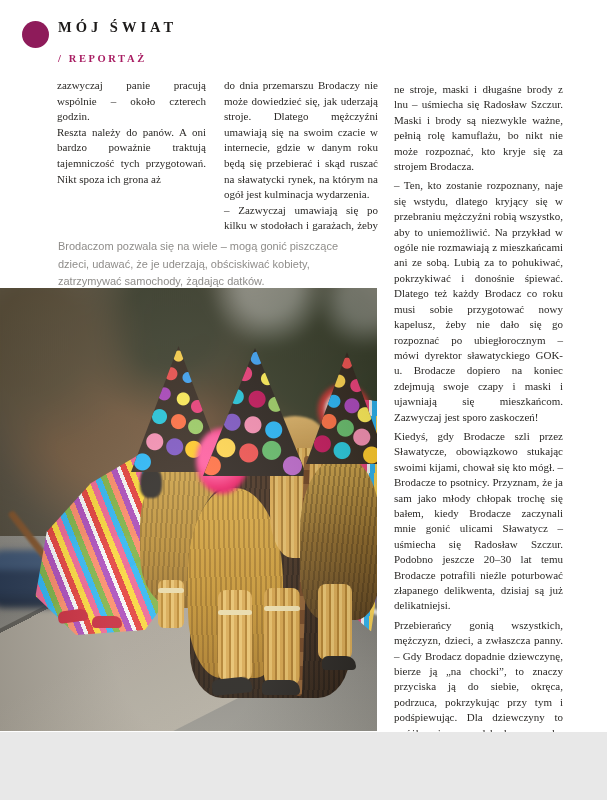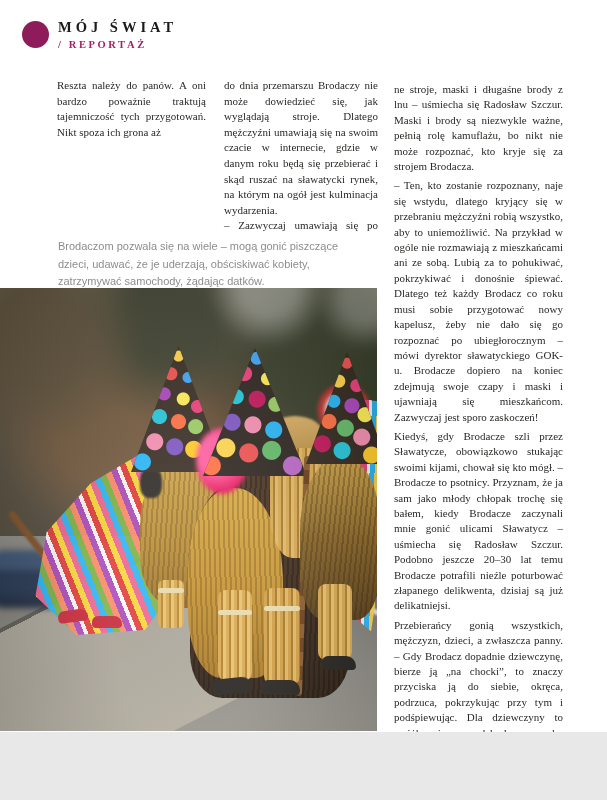--- a/index.html
+++ b/index.html
@@ -3,21 +3,21 @@
 <meta charset="utf-8">
 <style>
   html,body{margin:0;padding:0;background:#e8e8e8;}
   .page{position:relative;width:607px;height:732px;background:#ffffff;overflow:hidden;
         font-family:"Liberation Serif",serif;color:#2b2926;}
 
   
   .hdr{position:absolute;left:22px;top:18px;display:flex;align-items:flex-start;}
   .hdr .dot{width:27px;height:27px;border-radius:50%;background:#8e1b5a;margin-right:9px;margin-top:3px;}
   .sec-title{font-size:14.5px;font-weight:bold;letter-spacing:4px;color:#1d1b1a;line-height:1.25;}
-  .sec-sub{font-size:10.5px;font-weight:bold;letter-spacing:2.6px;color:#a81d62;margin-top:3px;}
+  .sec-sub{font-size:10.5px;font-weight:bold;letter-spacing:2.6px;color:#a81d62;margin-top:17px;}
 
   
   .textcols{position:absolute;left:57px;top:78px;width:321px;height:156px;display:flex;gap:18px;overflow:hidden;}
   .col1{width:149px;}
   .col2{width:154px;}
   .col p{margin:0;font-size:11px;line-height:15.6px;text-align:justify;text-justify:inter-word;}
   .col3{position:absolute;left:390px;top:78px;width:177px;}
   .col3 p{margin:4px;font-size:11px;line-height:15.4px;text-align:justify;}
   .subhead{font-family:"Liberation Sans",sans-serif;font-weight:bold;color:#b0185f;
            font-size:12.5px;line-height:1.3;text-align:center;margin:13px 0 7px 0;letter-spacing:.2px;}
@@ -185,24 +185,25 @@
   <div class="hdr">
     <div class="dot"></div>
     <div>
       <div class="sec-title">MÓJ ŚWIAT</div>
       <div class="sec-sub">/ REPORTAŻ</div>
     </div>
   </div>
 
   <div class="textcols">
     <div class="col col1">
+      <p>zazwyczaj panie pracują wspólnie – około czterech godzin.</p>
       <p>Reszta należy do panów. A oni bardzo poważnie traktują tajemniczość tych przygotowań. Nikt spoza ich grona aż</p>
     </div>
     <div class="col col2">
-      <p>do dnia przemarszu Brodaczy nie może dowiedzieć się, jak wyglądają stroje. Dlatego mężczyźni umawiają się na swoim czacie w internecie, gdzie w danym roku będą się przebierać i skąd ruszać na sławatycki rynek, na którym na ogół jest kulminacja wydarzenia.</p>
+      <p>do dnia przemarszu Brodaczy nie może dowiedzieć się, jak uderzają stroje. Dlatego mężczyźni umawiają się na swoim czacie w internecie, gdzie w danym roku będą się przebierać i skąd ruszać na sławatycki rynek, na którym na ogół jest kulminacja wydarzenia.</p>
       <p>– Zazwyczaj umawiają się po kilku w stodołach i garażach, żeby pomóc sobie nawzajem założyć te skomplikowa-</p>
     </div>
   </div>
 
   <div class="caption">Brodaczom pozwala się na wiele – mogą gonić piszczące dzieci, udawać, że je uderzają, obściskiwać kobiety, zatrzymywać samochody, żądając datków.</div>
 
   <div class="photo">
     <div class="trees"></div>
     <div class="pole"></div>
     <div class="sign40">40</div>

